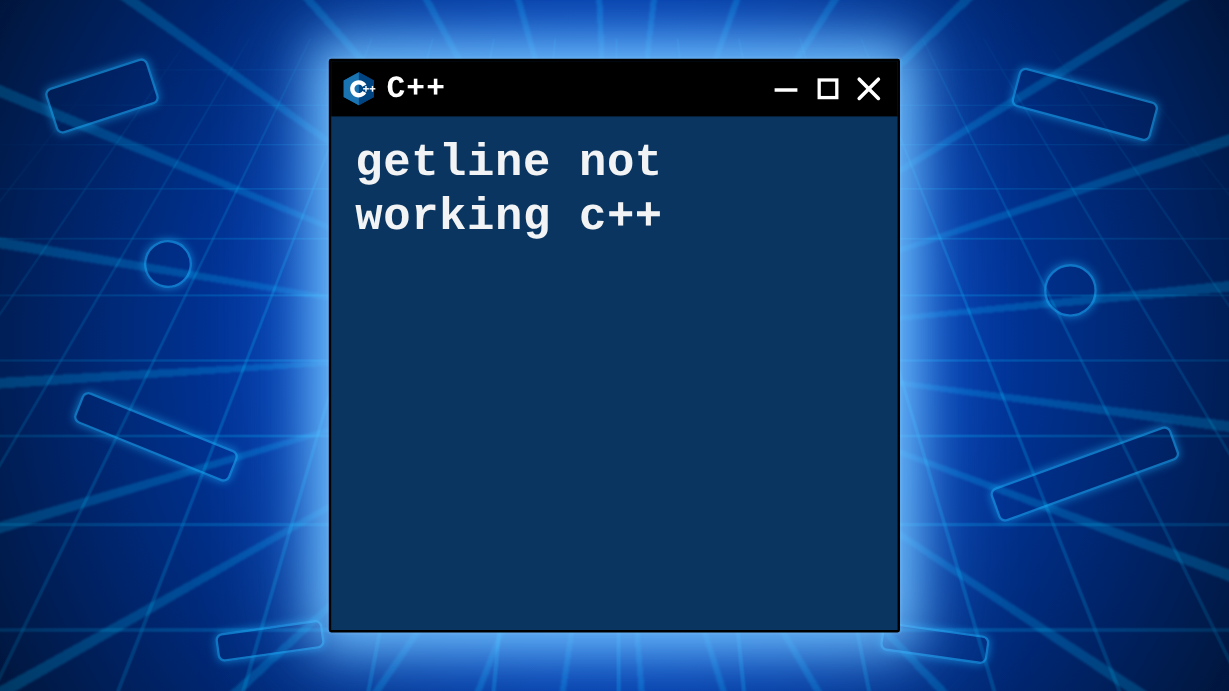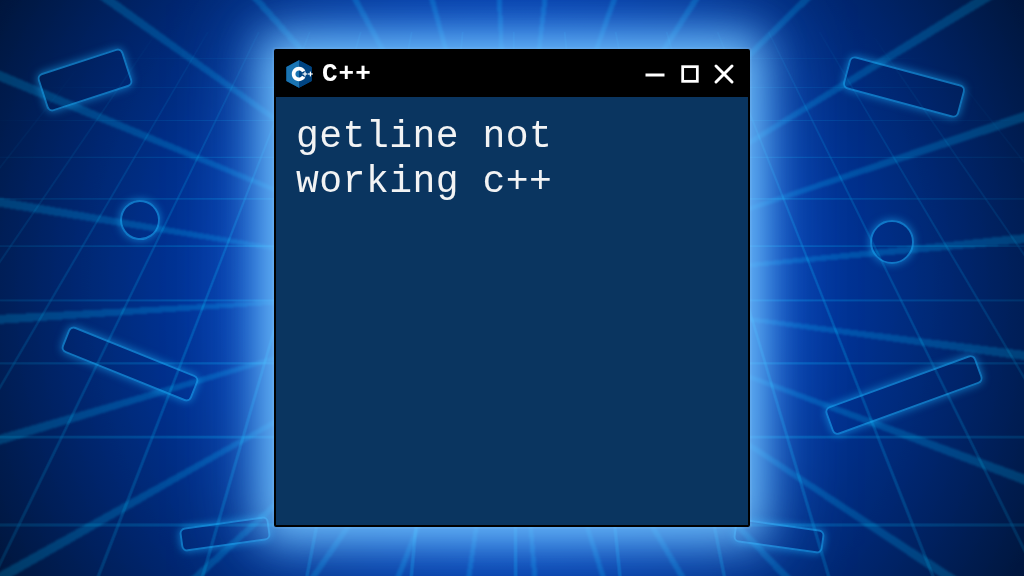--- a/index.html
+++ b/index.html
@@ -147,20 +147,21 @@
     .content {
       flex: 1;
       padding: 18px 20px;
       color: #f2f3f4;
       font-size: 38px;
       line-height: 1.18;
       font-family: "Courier New", Courier, monospace;
       letter-spacing: 0.5px;
       white-space: pre-line;
       word-break: break-word;
+      font-weight: bold;
     }
   </style>
 </head>
 <body>
 
 <div class="bg"></div>
 
 <div class="circuit-bits">
   <span></span>
     <span></span>

